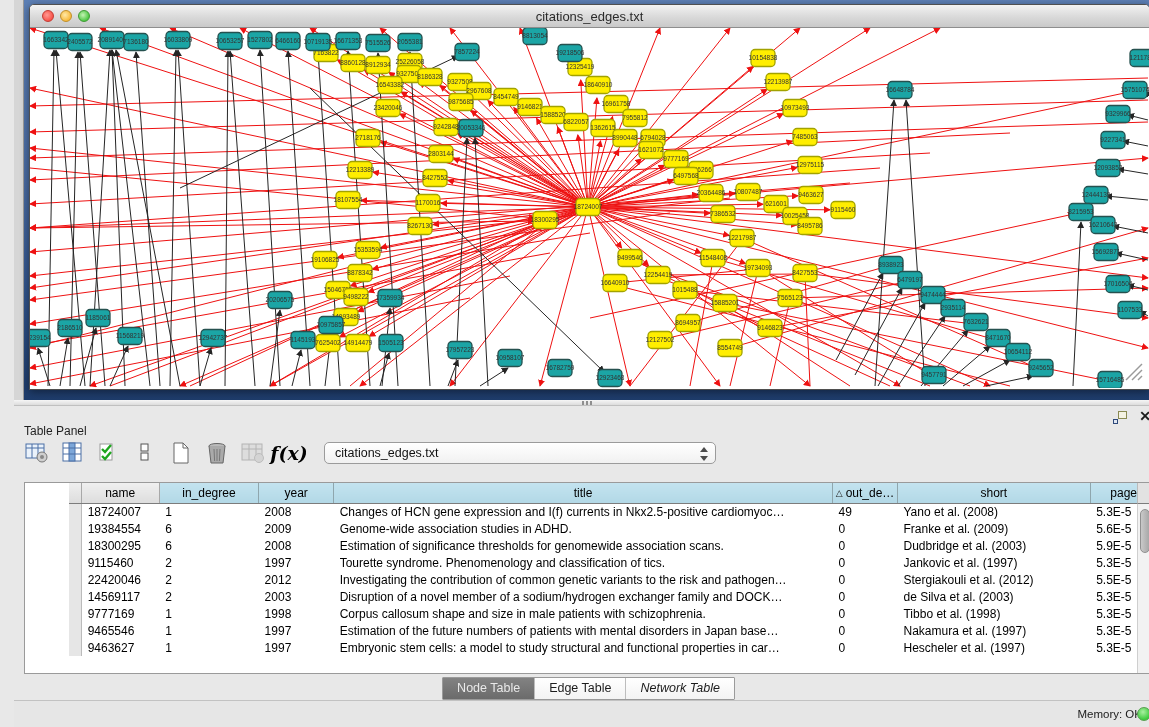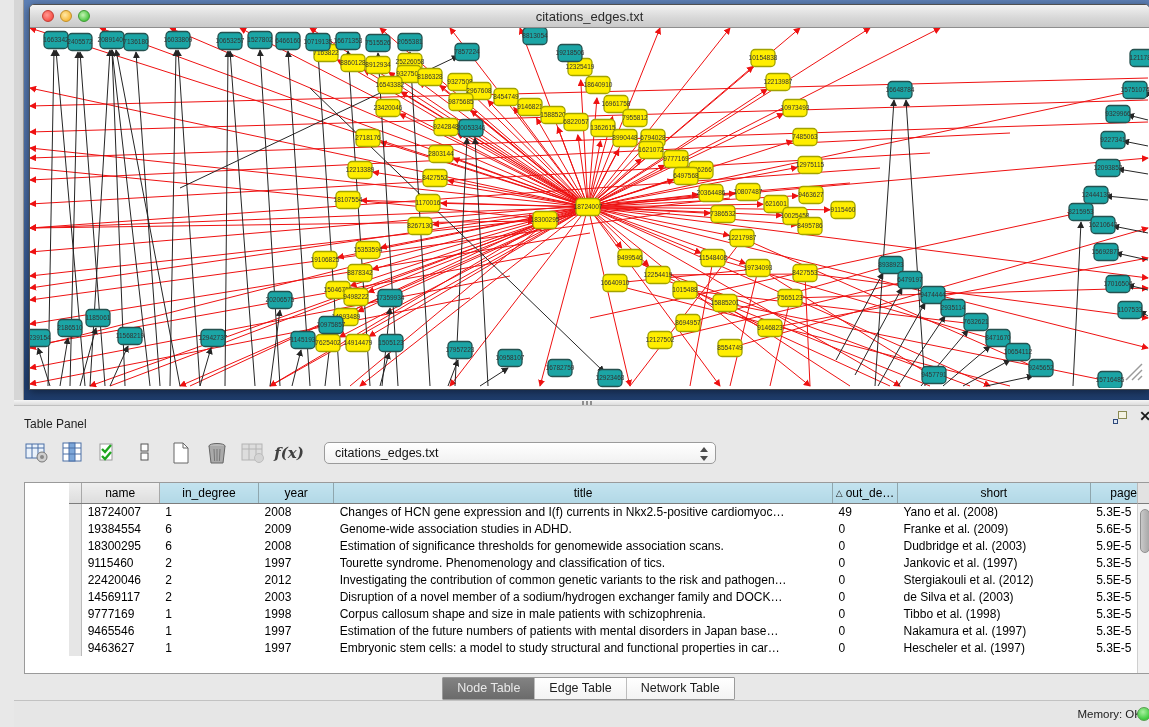--- a/index.html
+++ b/index.html
@@ -26,30 +26,30 @@
   #graph-svg { display:block; }
   .resize-grip line { stroke:#9a9a9a; stroke-width:1.5; }
 
   
   #south { position:absolute; left:0; top:400px; width:1149px; height:300px; background:#e8e8e8; }
   #divider { position:absolute; left:0; top:0; width:1149px; height:6px;
     background:linear-gradient(180deg,#f6f6f6,#dcdcdc); border-bottom:1px solid #c0c0c0; }
   #divider .grip { position:absolute; left:568px; top:1px; width:12px; height:4px;
     background:repeating-linear-gradient(90deg,#8f8f8f 0 2px,transparent 2px 4px); }
   #panel-titlebar { position:absolute; left:0; top:6px; width:1149px; height:24px; }
-  #panel-title { position:absolute; left:10px; top:11px; font-size:12px; color:#1f1f1f; }
+  #panel-title { position:absolute; left:10px; top:18px; font-size:12px; color:#1f1f1f; }
   #float-icon { position:absolute; right:36px; top:5px; width:14px; height:13px; cursor:default; }
   #float-icon .sq1 { position:absolute; right:0; top:0; width:9px; height:8px; border:1px solid #8a8a52; background:#f4f2e2; }
   #float-icon .sq2 { position:absolute; left:0; bottom:0; width:5px; height:5px; border:1px solid #2e4a7a; background:#dfe6f2; }
   #close-icon { position:absolute; right:12px; top:2px; font-size:14px; font-weight:bold; color:#1c1c1c; cursor:default; }
 
   
   #tbl-toolbar { position:absolute; left:8px; top:34px; height:38px; display:flex; align-items:center; gap:6px; }
   .tb-btn { width:30px; height:30px; display:flex; align-items:center; justify-content:center; }
-  .fx { font-family:"DejaVu Serif", serif; font-style:italic; font-size:15px; font-weight:bold; color:#404040; }
+  .fx { font-family:"DejaVu Serif", serif; font-style:italic; font-size:19px; font-weight:bold; color:#000000; }
   #table-selector { margin-left:14px; width:392px; height:22px; background:linear-gradient(180deg,#ffffff,#f1f1f1);
     border:1px solid #9b9b9b; border-radius:5px; position:relative; font-size:12.5px; color:#111;
     display:flex; align-items:center; padding-left:10px; box-shadow:inset 0 1px 0 #fff; }
   #table-selector .arrows { position:absolute; right:7px; top:3px; width:9px; height:16px; }
   #table-selector .arrows .up { position:absolute; left:1px; top:1px; width:0; height:0;
     border-left:4px solid transparent; border-right:4px solid transparent; border-bottom:5px solid #4c4c4c; }
   #table-selector .arrows .dn { position:absolute; left:1px; bottom:1px; width:0; height:0;
     border-left:4px solid transparent; border-right:4px solid transparent; border-top:5px solid #4c4c4c; }
 
   
@@ -64,21 +64,21 @@
   .sort-tri { display:inline-block; margin-right:3px; font-size:9px; color:#222; transform:translateY(-1px); }
   #vscroll { position:absolute; right:0; top:21px; bottom:0; width:15px; background:#f2f2f2; border-left:1px solid #cfcfcf; }
   #vscroll .thumb { position:absolute; left:2px; top:5px; width:10px; height:44px; border-radius:6px;
     background:linear-gradient(90deg,#c9c9c9,#a8a8a8); border:1px solid #909090; }
   #sb-corner { position:absolute; right:0; top:0; width:15px; height:21px; background:#e2e2e2; border-left:1px solid #bbb; border-bottom:1px solid #7c7c7c; }
 
   
   #tabs { position:absolute; left:0; top:277px; width:1149px; display:flex; justify-content:center; }
   .seg { display:flex; border:1px solid #9a9a9a; border-radius:1px; overflow:hidden; background:#fdfdfd; box-shadow:0 1px 0 rgba(255,255,255,.7);text-align:center; }
   .seg-btn { padding:3px 14px 4px; font-size:12.5px; color:#1d1d1d; border-right:1px solid #bdbdbd; background:linear-gradient(180deg,#ffffff,#f3f3f3); }
-  .seg-btn:last-child { border-right:none; }
+  .seg-btn:last-child { border-right:none;font-style:italic; }
   .seg-btn.active { background:linear-gradient(180deg,#828282,#6b6b6b); color:#e9e9e9; }
 
   
   #statusbar { position:absolute; left:0; top:700px; width:1149px; height:27px; background:#e6e6e6; border-top:1px solid #c2c2c2; }
   #memory-label { position:absolute; right:21px; top:7px; font-size:11.5px; color:#1c1c1c; }
   #memory-dot { position:absolute; right:12px; top:6px; width:14px; height:14px; border-radius:50%;
     background:radial-gradient(circle at 5px 4px,#a9f0a0,#3ecb3e 70%); border:1px solid #57a04f; }
 
   svg text { font-family:"Liberation Sans", sans-serif; }
 </style>

